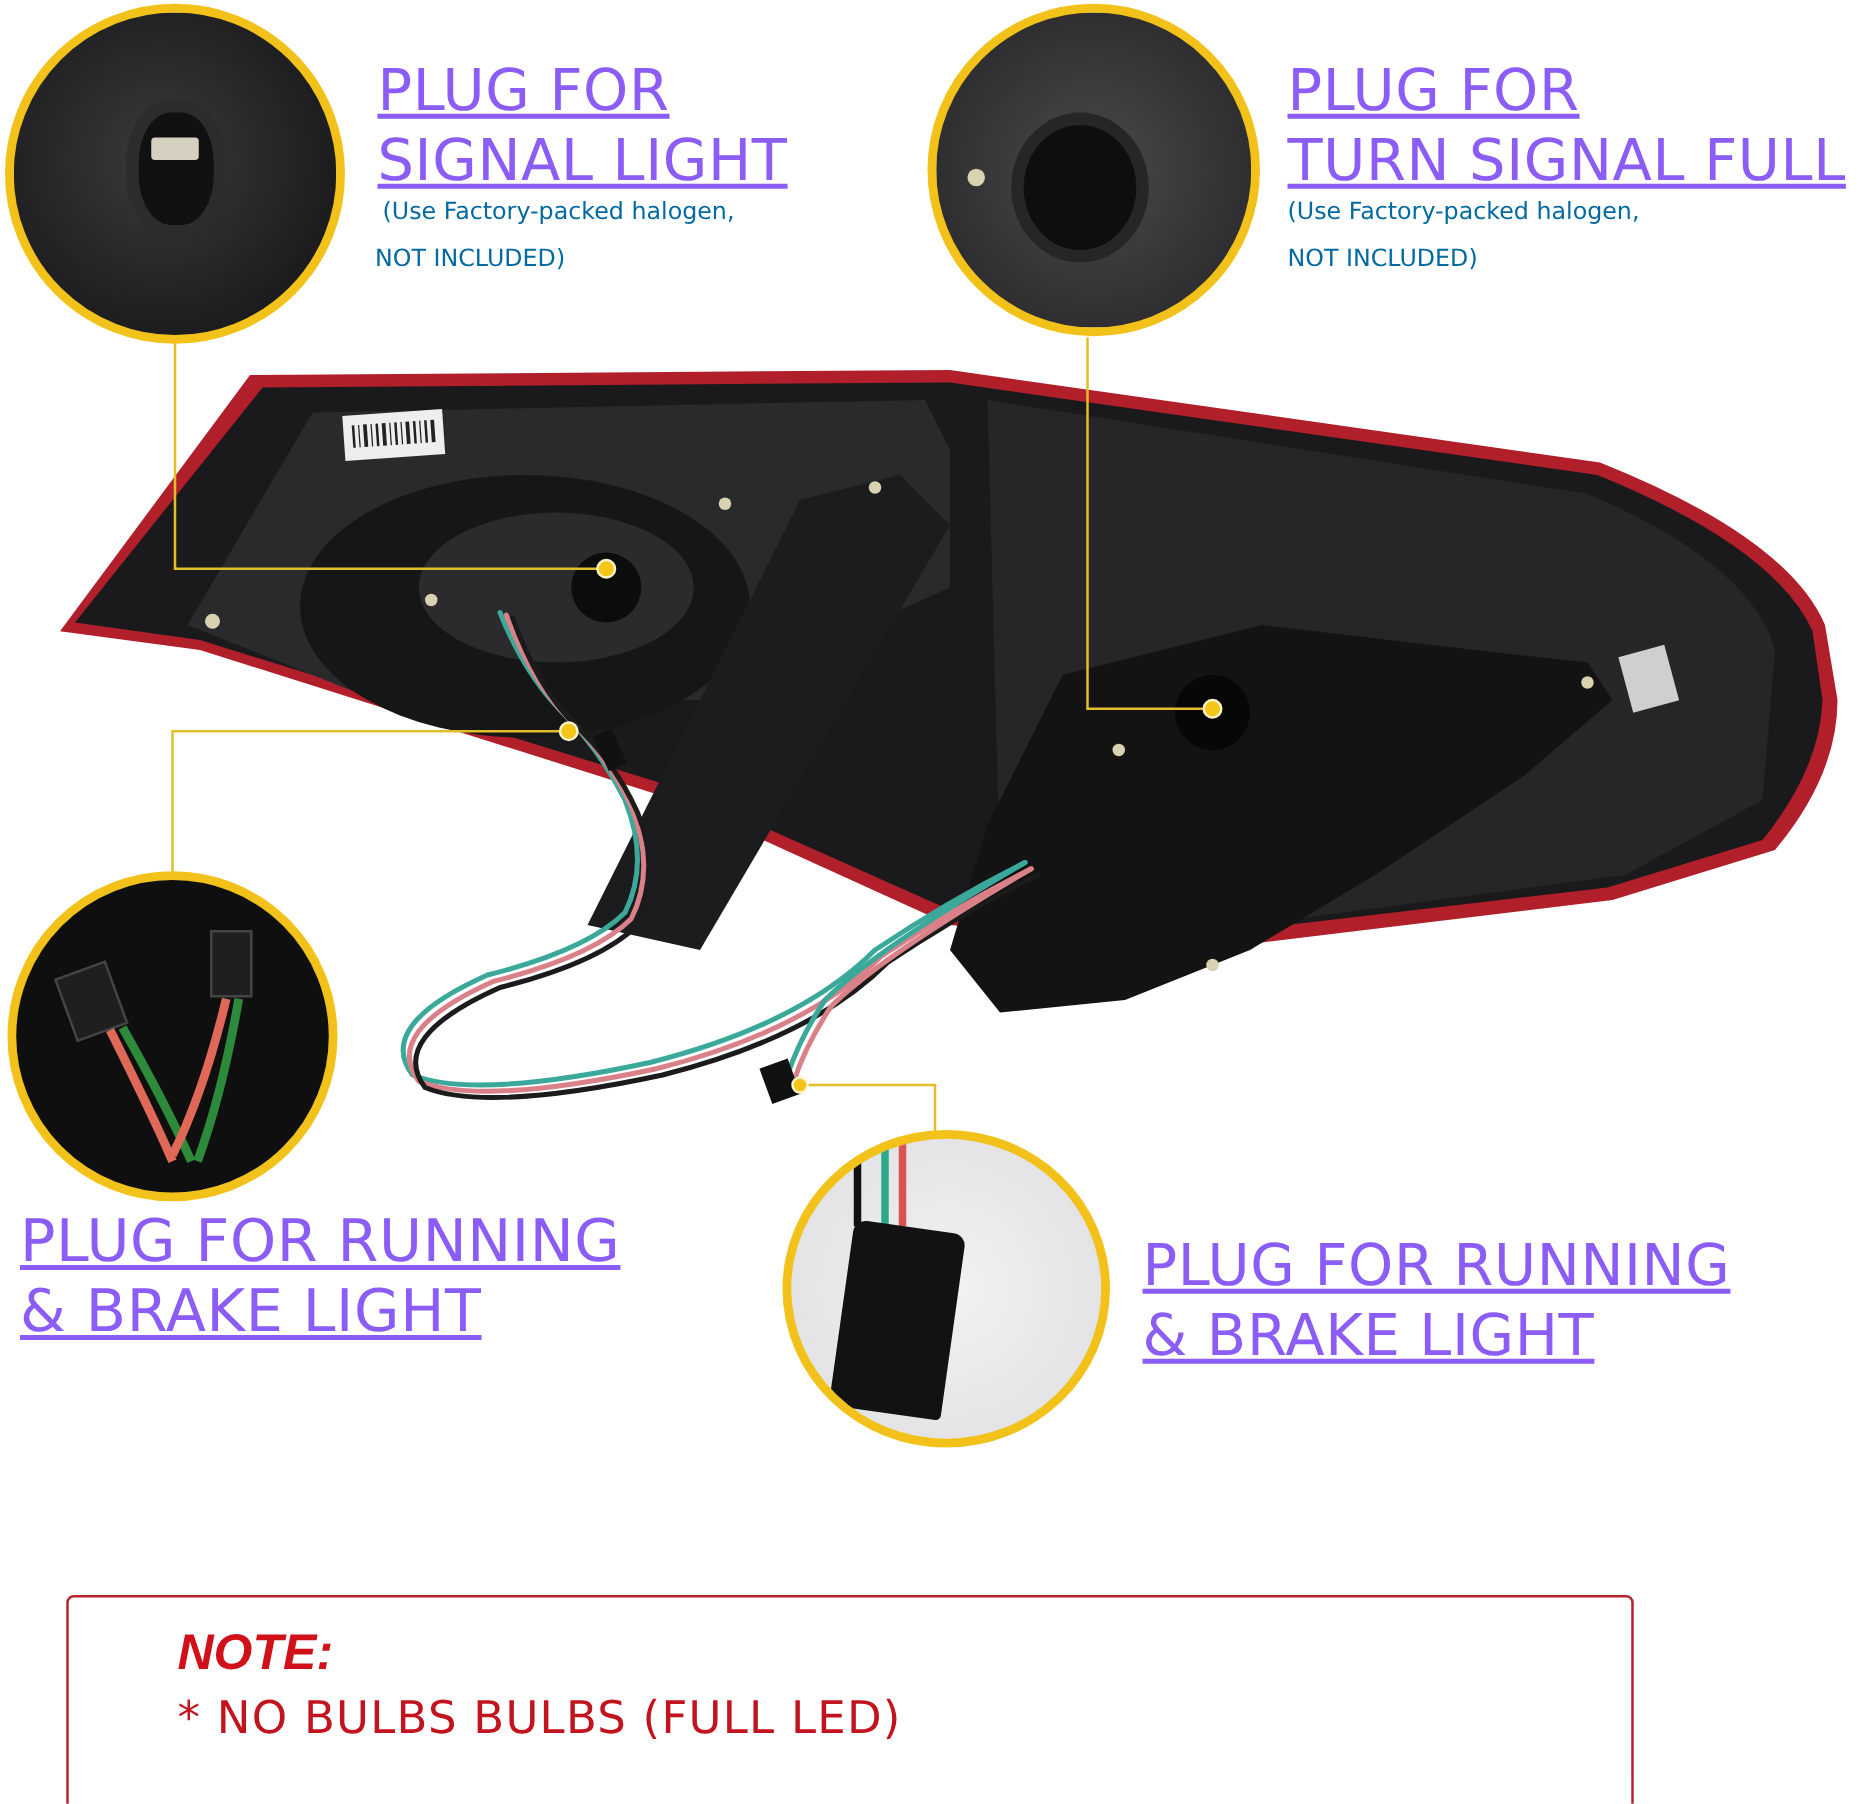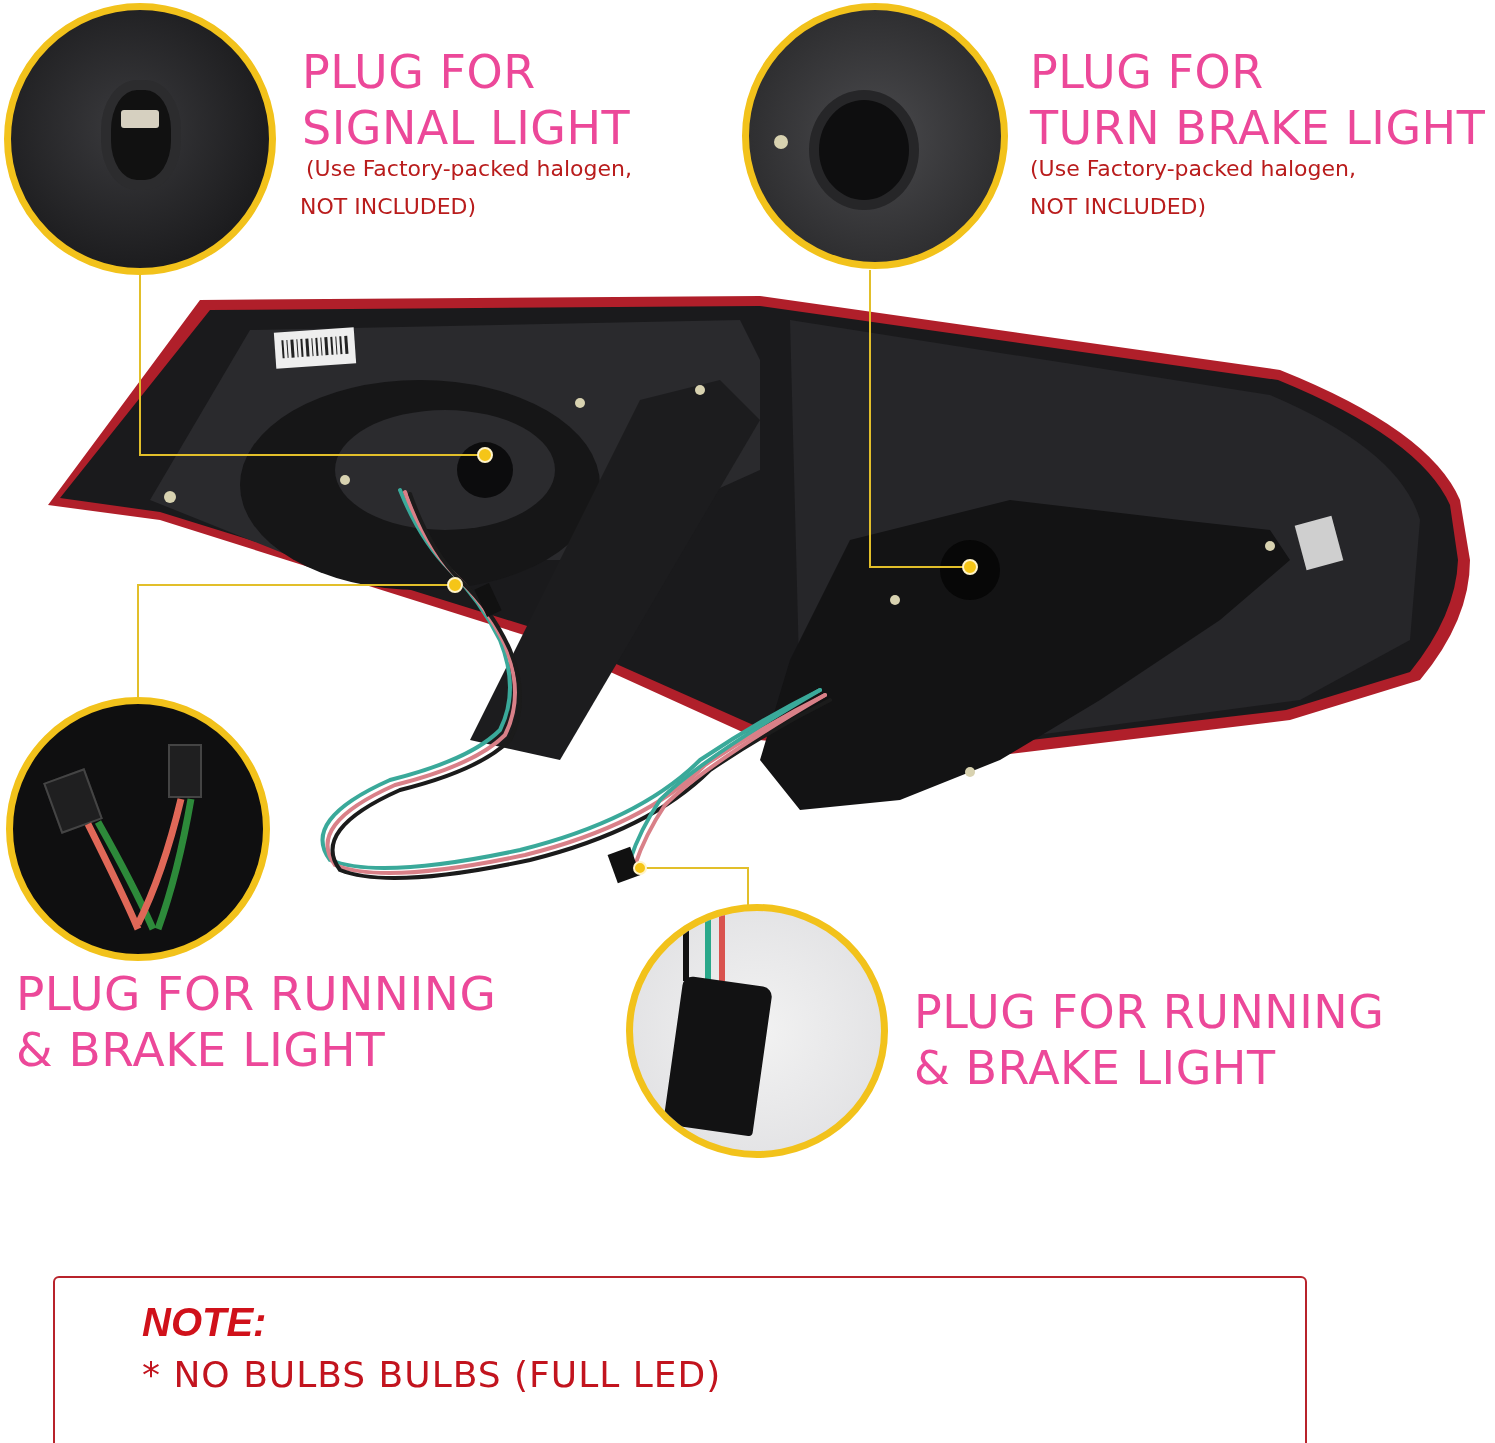--- a/index.html
+++ b/index.html
@@ -1,20 +1,20 @@
 <!DOCTYPE html>
 <html><head>
 <meta charset="utf-8">
 <style>
   html,body{margin:0;padding:0;background:#ffffff;}
   body{width:1495px;height:1443px;position:relative;overflow:hidden;font-family:"DejaVu Sans","Liberation Sans",sans-serif;}
   .abs{position:absolute;}
   .circle{position:absolute;border-radius:50%;border:7px solid #f2c21b;box-sizing:border-box;overflow:hidden;}
-  .title{position:absolute;color:#ec4899;font-size:46px;line-height:56px;letter-spacing:0.5px;font-family:"DejaVu Sans",sans-serif;}
-  .sub{position:absolute;color:#b91c1c;font-size:22px;line-height:38px;font-family:"DejaVu Sans",sans-serif;}
+  .title{position:absolute;color:#8b5cf6;font-size:46px;line-height:56px;letter-spacing:0.5px;font-family:"DejaVu Sans",sans-serif;text-decoration:underline;}
+  .sub{position:absolute;color:#0369a1;font-size:19px;line-height:38px;font-family:"DejaVu Sans",sans-serif;}
   .note-box{position:absolute;left:53px;top:1246px;width:1254px;height:188px;border:2px solid #b8232b;border-radius:6px;box-sizing:border-box;margin-top:30px;}
   .note-title{position:absolute;left:87px;top:22px;font-size:40px;font-weight:bold;font-style:italic;color:#d0111a;font-family:"Liberation Sans",sans-serif;}
   .note-line{position:absolute;left:87px;font-size:36px;letter-spacing:1px;font-family:"DejaVu Sans",sans-serif;}
   svg{position:absolute;left:0;top:0;}
 </style>
 </head>
 <body>
 
 <svg width="1495" height="1443">
 
@@ -98,21 +98,21 @@
   <div style="padding-left:6px;">(Use Factory-packed halogen,</div>
   <div>NOT INCLUDED)</div>
 </div>
 
 <div class="circle" style="left:742px;top:3px;width:266px;height:266px;background:radial-gradient(circle at 50% 50%,#4a4a4d 0%,#2f2f31 70%,#1f1f21 100%);">
   <div class="abs" style="left:60px;top:80px;width:110px;height:120px;border-radius:50%;background:#0e0e0f;border:10px solid #262628;box-sizing:border-box;"></div>
   <div class="abs" style="left:25px;top:125px;width:14px;height:14px;border-radius:50%;background:#d8d2b0;"></div>
 </div>
 <div class="title" style="left:1030px;top:44px;">
   <div>PLUG FOR</div>
-  <div>TURN BRAKE LIGHT</div>
+  <div>TURN SIGNAL FULL</div>
 </div>
 <div class="sub" style="left:1030px;top:150px;">
   <div>(Use Factory-packed halogen,</div>
   <div>NOT INCLUDED)</div>
 </div>
 
 <div class="circle" style="left:6px;top:697px;width:264px;height:264px;background:#0f0f10;">
   <div class="abs" style="left:38px;top:70px;width:40px;height:50px;background:#1f1f20;border:2px solid #444;transform:rotate(-20deg);"></div>
   <div class="abs" style="left:155px;top:40px;width:30px;height:50px;background:#1f1f20;border:2px solid #444;"></div>
   <svg width="264" height="264">

